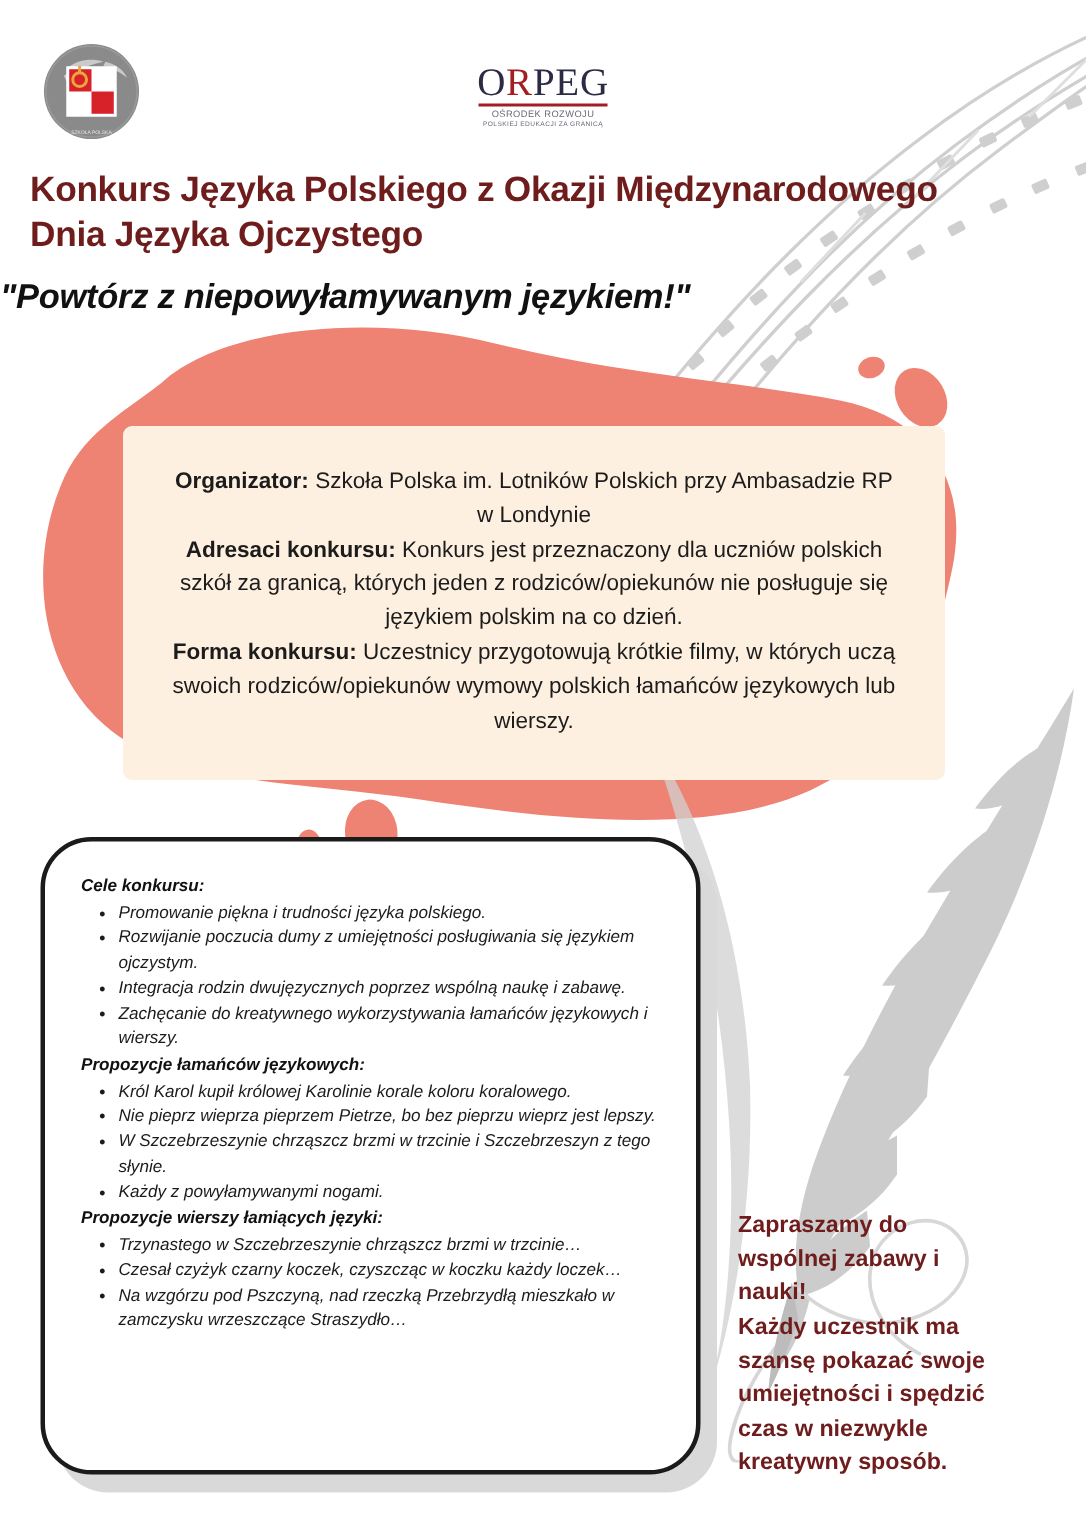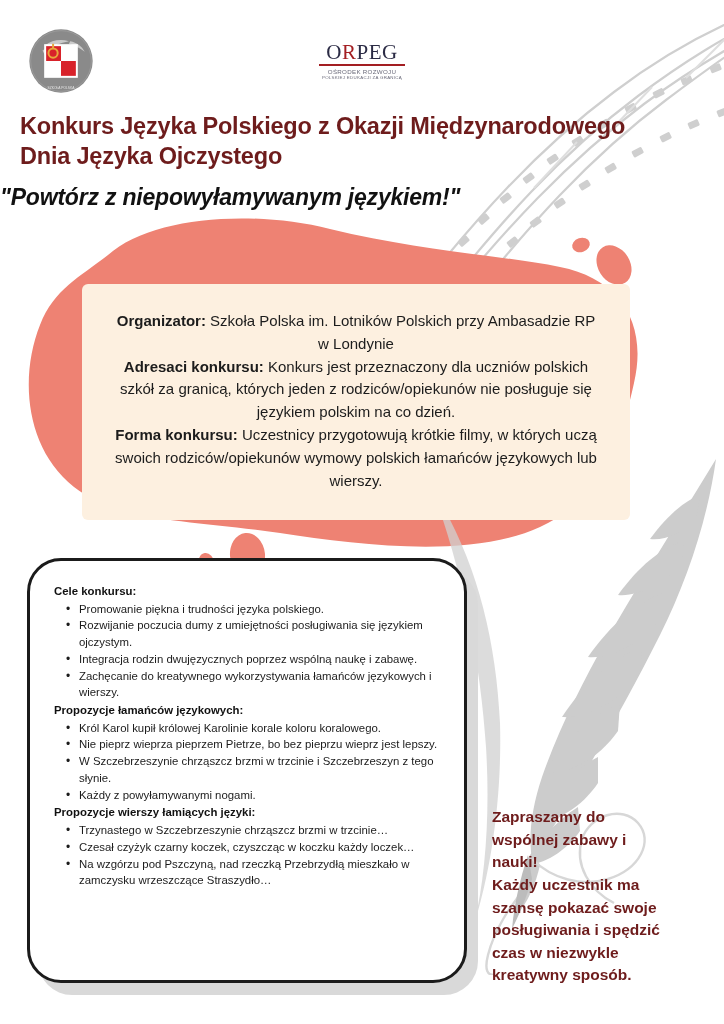--- a/index.html
+++ b/index.html
@@ -47,21 +47,21 @@
   }
   #orpeg-logo {
     position: absolute;
     left: 0; right: 0; top: 42px;
     margin: 0 auto;
     width: 150px;
     text-align: center;
   }
   #orpeg-word {
     font-family: "Liberation Serif", serif;
-    font-size: 21px;
+    font-size: 26px;
     letter-spacing: 0.5px;
     color: #2b2b45;
     line-height: 1;
   }
   #orpeg-word .r { color: #a31e22; }
   #orpeg-rule {
     width: 86px; height: 1.5px;
     background: #a31e22;
     margin: 1px auto 2px auto;
   }
@@ -123,20 +123,21 @@
   }
   #list-card {
     position: absolute;
     left: 27px; top: 558px;
     width: 440px; height: 425px;
     box-sizing: border-box;
     background: #ffffff;
     border: 3px solid #1b1b1b;
     border-radius: 34px;
     padding: 22px 24px 10px 24px;
+    font-style: italic;
   }
   #list-card .sec-head {
     font-size: 11.4px;
     font-weight: bold;
     color: #111111;
     margin: 0 0 1px 0;
     line-height: 1.45;
   }
   #list-card ul {
     margin: 0 0 1px 0;
@@ -334,18 +335,18 @@
     </ul>
 
   </div>
 
   <div id="cta">
     <p>Zapraszamy do</p>
     <p>wspólnej zabawy i</p>
     <p>nauki!</p>
     <p>Każdy uczestnik ma</p>
     <p>szansę pokazać swoje</p>
-    <p>posługiwania i spędzić</p>
+    <p>umiejętności i spędzić</p>
     <p>czas w niezwykle</p>
     <p>kreatywny sposób.</p>
   </div>
 
 </div>
 
 </body></html>

